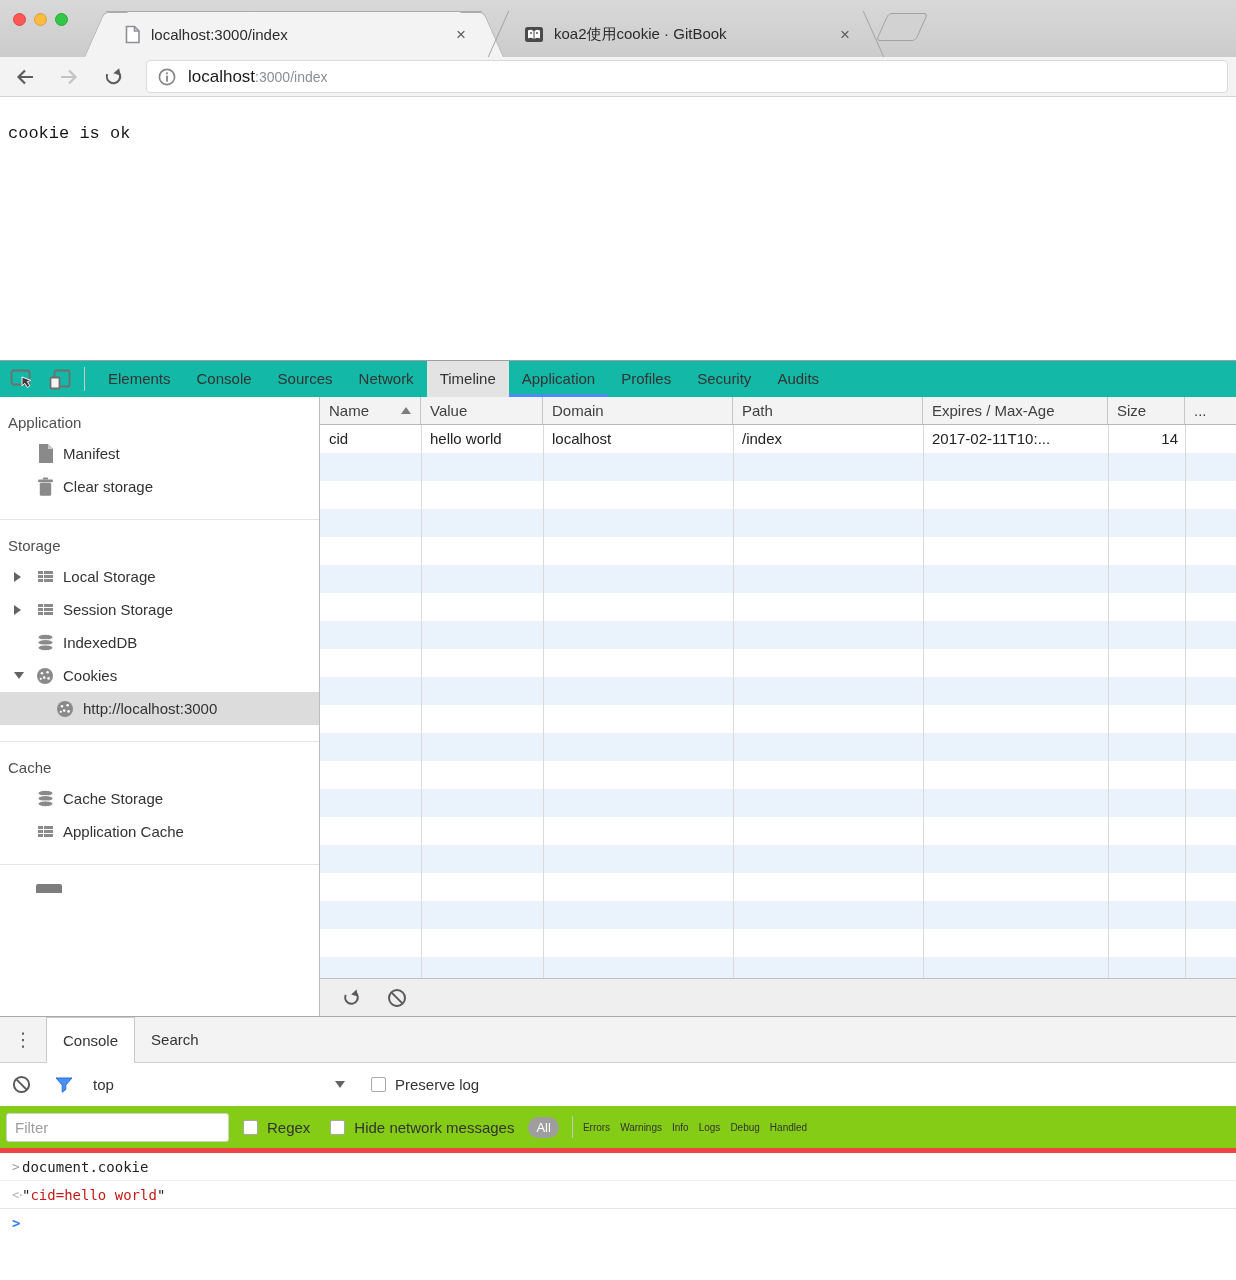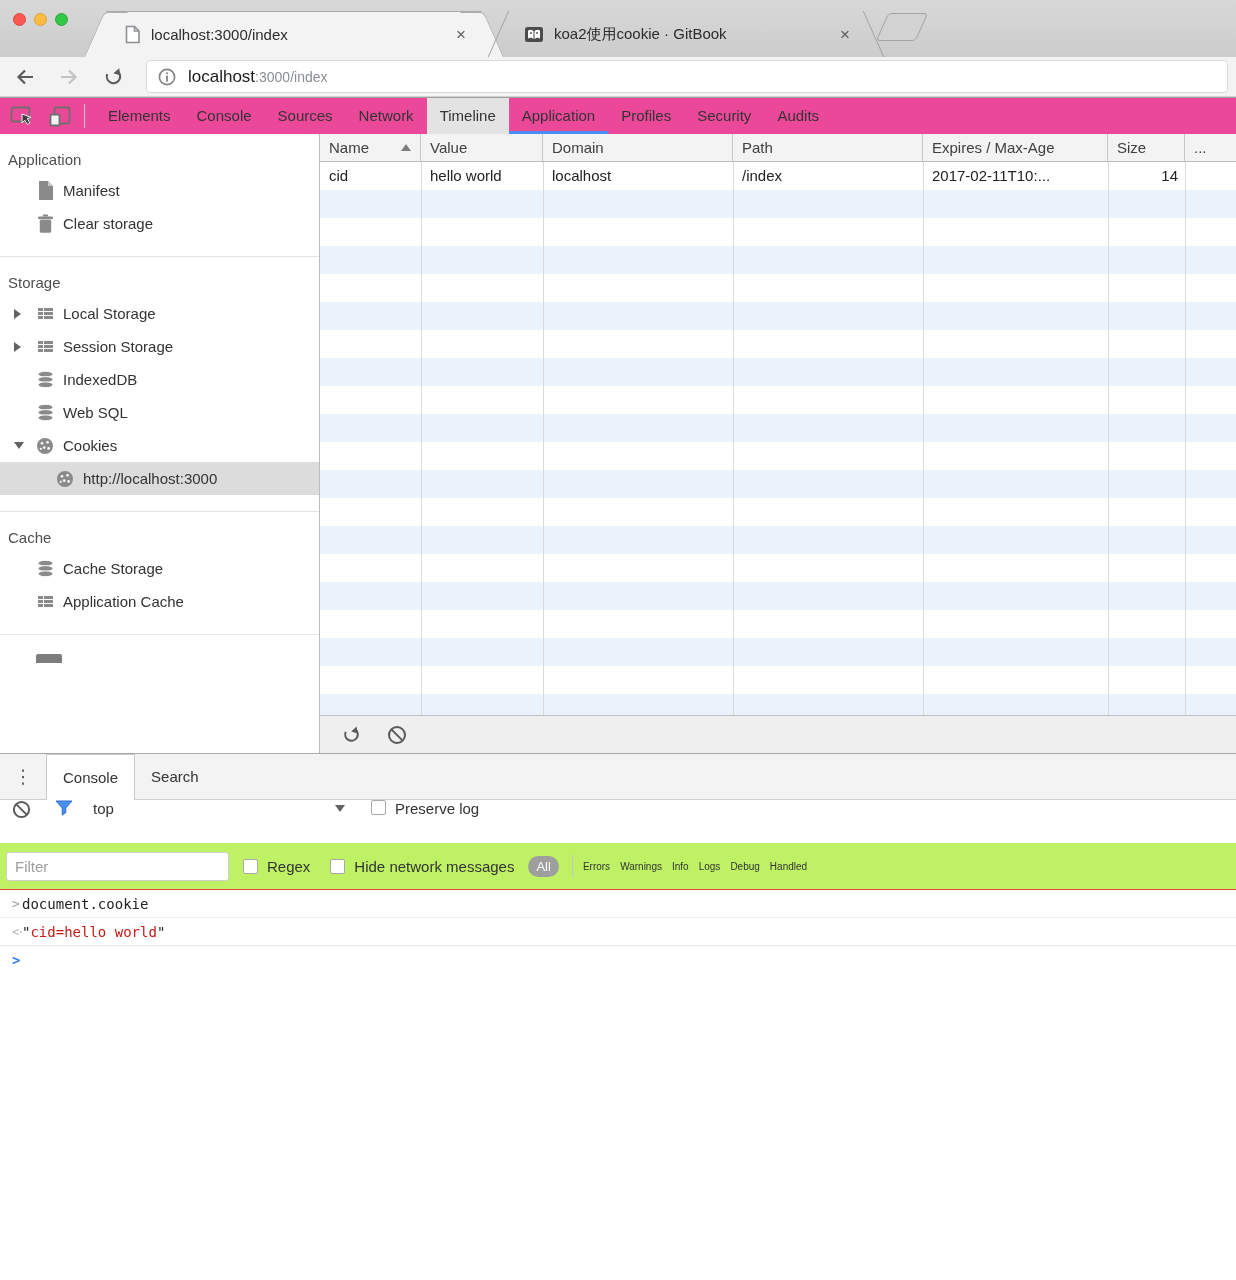--- a/index.html
+++ b/index.html
@@ -39,21 +39,21 @@
   .omnibox { margin-left:22px; flex:1; margin-right:8px; height:33px; background:#fff;
              border:1px solid #d9d9d9; border-radius:4px; display:flex; align-items:center; }
   .omni-info { margin:0 12px 0 11px; display:inline-flex; }
   .url-host { font-size:17px; color:#1b1b1b; }
   .url-rest { font-size:14px; color:#8a8e93; }
 
   .page { height:263px; background:#fff; padding:27px 0 0 8px; }
   .page-text { font-family:"Liberation Mono", monospace; font-size:17px; color:#161616; }
 
   
-  .dt-toolbar { height:37px; border-top:1px solid #9f9f9f; background:#ec4899;
+  .dt-toolbar { height:37px; border-top:1px solid #9f9f9f; background:#14b8a6;
                 display:flex; align-items:center; }
   .dt-ic { display:inline-flex; }
   .dt-ic.inspect { margin-left:10px; }
   .dt-ic.device { margin-left:15px; }
   .dt-sep { width:1px; height:24px; background:#c9c9c9; margin:0 10px 0 12px; }
   .dt-tab { font-size:15px; color:#333; padding:0 13px; line-height:36px; height:36px; }
   .dt-tab.hover { background:#e3e3e3; }
   .dt-tab.active { box-shadow:inset 0 -3px 0 #4a8df8; }
 
   .dt-main { height:619px; display:flex; }
@@ -93,30 +93,30 @@
   .ck-foot .ic1 { margin-left:22px; display:inline-flex; }
   .ck-foot .ic2 { margin-left:26px; display:inline-flex; }
 
   
   .dw-tabrow { height:47px; border-top:1px solid #a9a9a9; border-bottom:1px solid #cfcfcf;
                background:#f3f3f3; display:flex; align-items:stretch; position:relative; }
   .dw-dots { width:46px; display:flex; align-items:center; justify-content:center;
              font-size:19px; color:#5f5f5f; }
   .dw-tab { padding:0 16px; line-height:45px; font-size:15px; color:#333; }
   .dw-tab.active { background:#fff; border:1px solid #c9c9c9; border-bottom:none; margin-bottom:-1px; z-index:2; }
-  .dw-consrow { height:43px; background:#fff; display:flex; align-items:flex-start; }
+  .dw-consrow { height:43px; background:#fff; display:flex; align-items:center; }
   .ic-inline { display:inline-flex; }
   .dw-consrow .clear { margin-left:12px; }
   .dw-consrow .funnel { margin-left:24px; }
   .ctx-select { margin-left:20px; width:252px; display:flex; align-items:center; justify-content:space-between; }
   .ctx-label { font-size:15px; color:#333; }
   .checkbox { width:15px; height:15px; border:1px solid #a8a8a8; border-radius:2px; background:#fff; }
   .dw-consrow .checkbox { margin-left:26px; }
   .chk-label { font-size:15px; color:#333; margin-left:9px; }
-  .dw-filterrow { height:47px; background:#bef264; border-bottom:1px solid #ef4444;
+  .dw-filterrow { height:47px; background:#84cc16; border-bottom:5px solid #ef4444;
                   display:flex; align-items:center; }
   .filter-input { margin-left:6px; width:223px; height:29px; border:1px solid #cfcfcf; border-radius:3px;
                   padding-left:8px; font-size:15px; color:#333; background:#fff;
                   font-family:"Liberation Sans", sans-serif; }
   .filter-input::placeholder { color:#9e9e9e; }
   .dw-filterrow .checkbox { margin-left:14px; }
   .dw-filterrow .checkbox.second { margin-left:20px; }
   .lvl-pill { margin-left:14px; background:#9e9e9e; color:#fff; font-size:13px;
               padding:3px 8px; border-radius:11px; }
   .vsep { width:1px; height:22px; background:#c6c6c6; margin-left:13px; }
@@ -201,20 +201,23 @@
           <circle cx="9" cy="9" r="7.6" fill="none" stroke="#848484" stroke-width="1.6"></circle>
           <rect x="8.1" y="4.4" width="1.8" height="1.8" fill="#848484"></rect>
           <rect x="8.1" y="7.6" width="1.8" height="6" fill="#848484"></rect>
         </svg>
       </span>
       <span class="url-host">localhost</span>
       <span class="url-rest">:3000/index</span>
     </div>
   </div>
 
+  <div class="page">
+    <div class="page-text">cookie is ok</div>
+  </div>
 
   <div class="dt-toolbar">
     <span class="dt-ic inspect">
       <svg width="24" height="21" viewBox="0 0 24 21">
         <rect x="1.5" y="1.5" width="18" height="14" rx="2" fill="none" stroke="#6e6e6e" stroke-width="1.8"></rect>
         <path d="M12 8l9 3.4-3.7 1.3 2.6 4.2-2.4 1.6-2.7-4.2-2.8 2.6z" fill="#3c3c3c" stroke="#f3f3f3" stroke-width="1"></path>
       </svg>
     </span>
     <span class="dt-ic device">
       <svg width="23" height="21" viewBox="0 0 23 21">
@@ -300,31 +303,20 @@
         <div class="sb-item">
           <span class="exp"></span>
           <span class="sb-ic">
             <svg width="17" height="17" viewBox="0 0 17 17">
               <ellipse cx="8.5" cy="3.2" rx="7.5" ry="2.9" fill="#8a8a8a" stroke="#fff" stroke-width="1"></ellipse>
               <ellipse cx="8.5" cy="8.5" rx="7.5" ry="2.9" fill="#8a8a8a" stroke="#fff" stroke-width="1"></ellipse>
               <ellipse cx="8.5" cy="13.8" rx="7.5" ry="2.9" fill="#8a8a8a" stroke="#fff" stroke-width="1"></ellipse>
             </svg>
           </span>
           <span>IndexedDB</span>
-        </div>
-        <div class="sb-item">
-          <span class="exp"></span>
-          <span class="sb-ic">
-            <svg width="17" height="17" viewBox="0 0 17 17">
-              <ellipse cx="8.5" cy="3.2" rx="7.5" ry="2.9" fill="#8a8a8a" stroke="#fff" stroke-width="1"></ellipse>
-              <ellipse cx="8.5" cy="8.5" rx="7.5" ry="2.9" fill="#8a8a8a" stroke="#fff" stroke-width="1"></ellipse>
-              <ellipse cx="8.5" cy="13.8" rx="7.5" ry="2.9" fill="#8a8a8a" stroke="#fff" stroke-width="1"></ellipse>
-            </svg>
-          </span>
-          <span>Web SQL</span>
         </div>
         <div class="sb-item">
           <span class="exp">
               <span class="tri-d"></span>
             </span>
           <span class="sb-ic">
             <svg width="18" height="18" viewBox="0 0 18 18">
               <circle cx="9" cy="9" r="8" fill="#8a8a8a"></circle>
               <circle cx="6" cy="6.2" r="1.3" fill="#fff"></circle>
               <circle cx="11.6" cy="5.2" r="1.3" fill="#fff"></circle>

